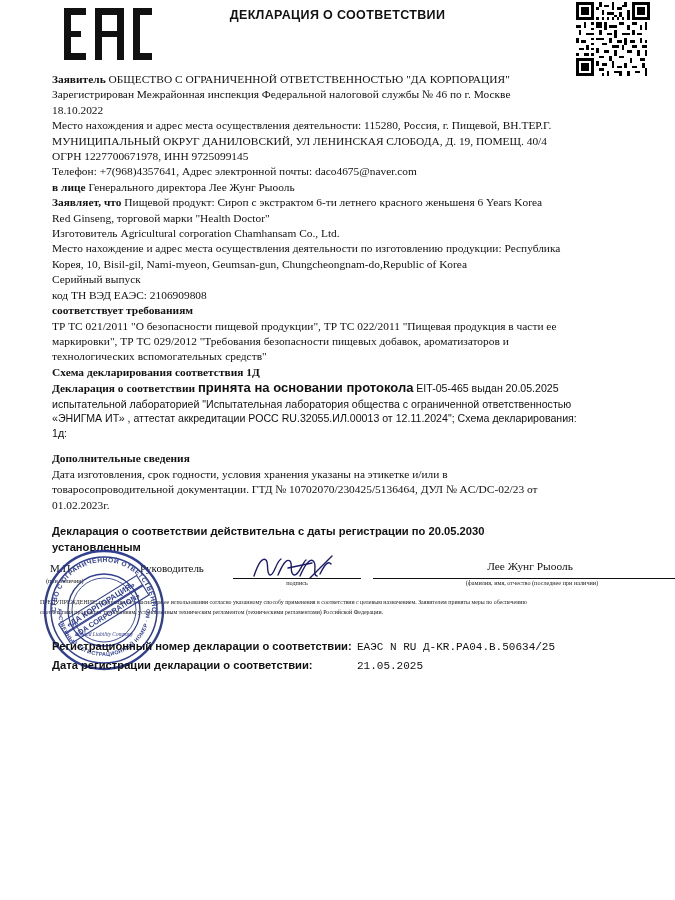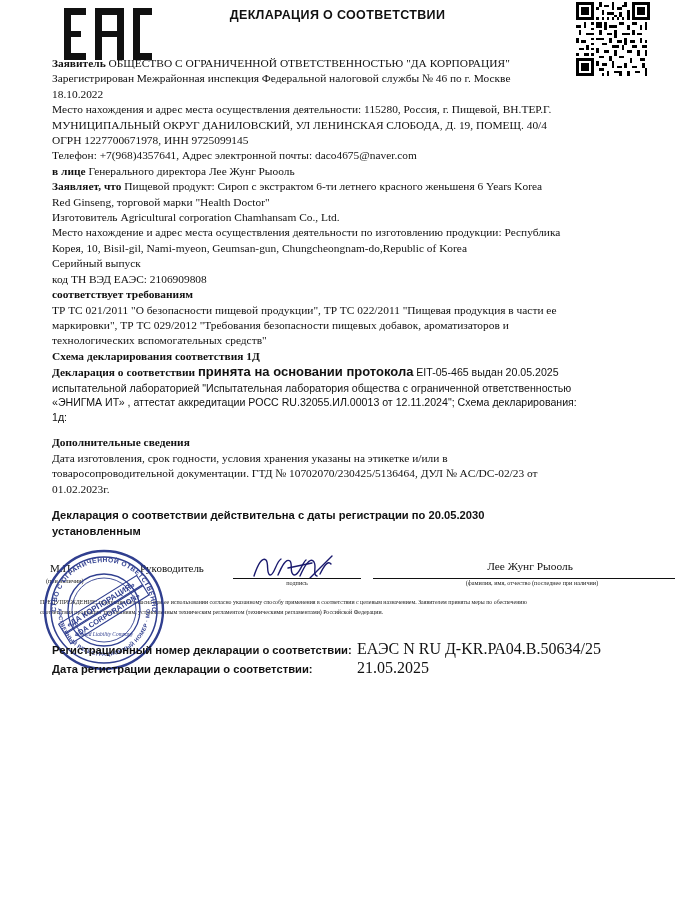--- a/index.html
+++ b/index.html
@@ -54,21 +54,21 @@
     right: 25px;
     top: 2px;
     width: 74px;
     height: 74px;
   }
 
   
   .body-wrap {
     position: absolute;
     left: 52px;
-    top: 56px;
+    top: 72px;
     width: 576px;
   }
   .line {
     font-family: "Liberation Serif", serif;
     font-size: 11.4px;
     line-height: 15.4px;
     color: #111;
     text-align: left;
   }
   .line b, .b {
@@ -221,22 +221,22 @@
     height: 19px;
   }
   .reg-label {
     font-family: "Liberation Sans", sans-serif;
     font-weight: bold;
     font-size: 11.2px;
     width: 305px;
     color: #111;
   }
   .reg-value {
-    font-family: Liberation Serif, serif;
-    font-size: 16px;
+    font-family: Liberation Mono, monospace;
+    font-size: 11px;
     color: #111;
   }
 </style>
 </head>
 <body>
 
 <div class="page">
 
   <div class="header">
 

